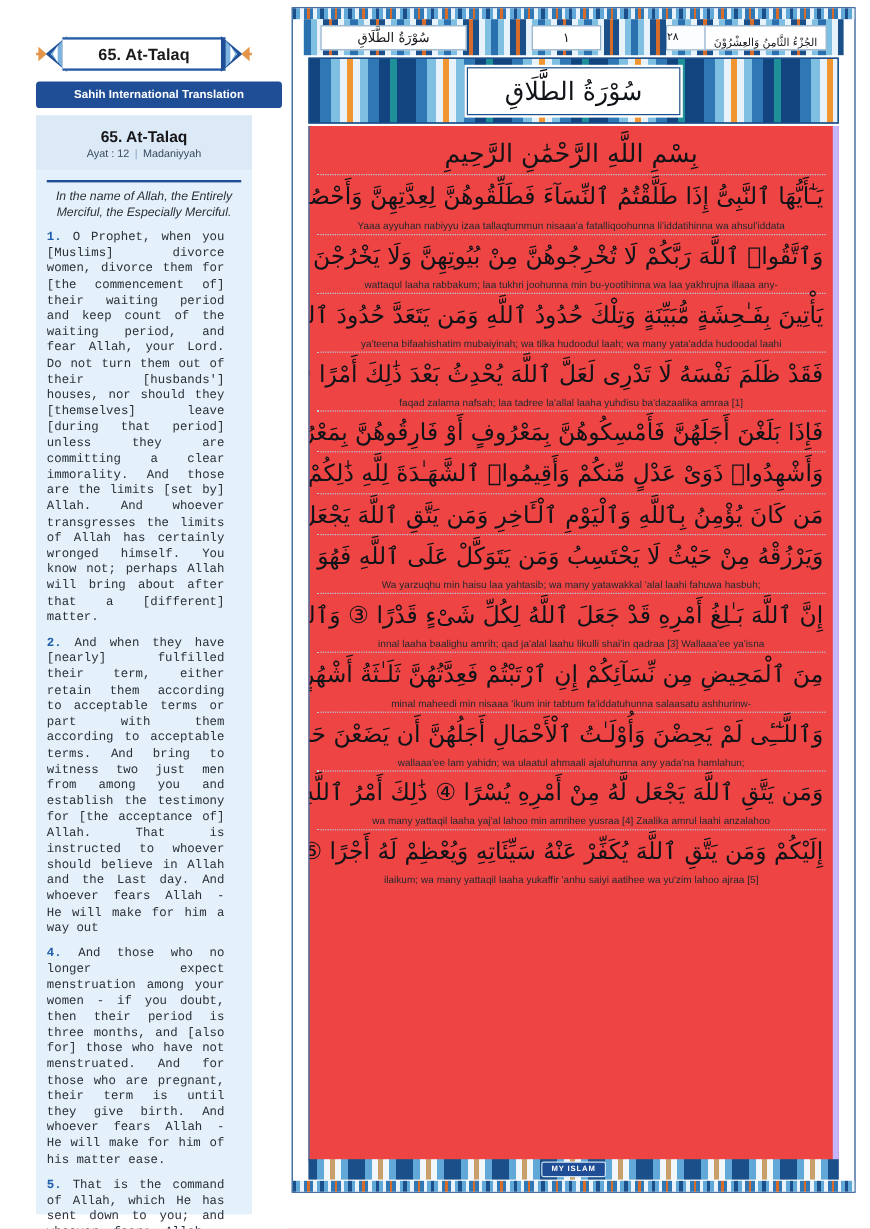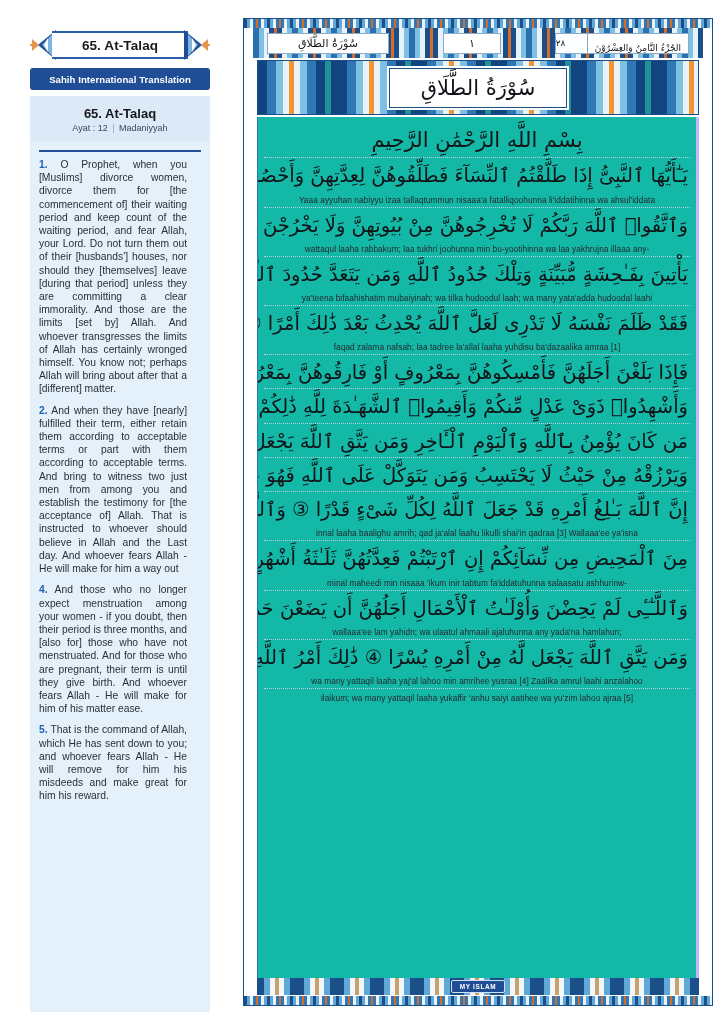--- a/index.html
+++ b/index.html
@@ -32,21 +32,21 @@
   #surah-plaque .plaque-title{
     font-size:13.5px; font-weight:bold; color:#1a1a1a; letter-spacing:.1px;
   }
   .orn-left, .orn-right{
     position:absolute; top:0; width:26px; height:34px;
   }
   .orn-left{ left:0; } .orn-right{ right:0; }
 
   
   #translation-bar{
-    position:absolute; left:30px; top:68px; width:180px; height:22px;
+    position:absolute; left:30px; top:68px; width:205px; height:22px;
     background:#1f4e96;
     border-radius:3px;
     display:flex; align-items:center; justify-content:center;
   }
   #translation-bar span{
     color:#ffffff; font-size:9.6px; font-weight:bold; letter-spacing:.05px;
   }
 
   
   #info-box{
@@ -67,27 +67,27 @@
   #text-body .rule{
     height:2px; background:#1f4e96; margin:0 0 6px 0;
   }
   .basmala-en{
     font-style:italic; font-size:10.2px; line-height:13px;
     color:#2a2f38; text-align:center; margin-bottom:8px;
   }
   .ayah-p{
     font-size:10.3px; line-height:13.2px; color:#2a2f38;
     text-align:justify; margin:0 14px 8px 0;
-    -webkit-hyphens:none; hyphens:none;
+    -webkit-hyphens:none; hyphens:none;font-family:Liberation Mono, monospace;
   }
   .ayah-p .num{ color:#1f5fae; font-weight:bold; }
 
   
   #right-panel{
-    position:absolute; left:243px; top:18px; width:470px; height:988px;
+    position:absolute; left:243px; top:6px; width:470px; height:988px;
     background:#ffffff;
     border:1px solid #1b4f8a;
   }
   
   .frame-strip{
     position:absolute;
     background:
       repeating-linear-gradient(90deg,
         #1b4f8a 0 3px, #5fa8d8 3px 6px, #e8f2fa 6px 9px,
         #2f78b5 9px 12px, #d76b2a 12px 14px, #2f78b5 14px 17px,
@@ -163,22 +163,22 @@
     box-shadow:0 0 0 2px #ffffff;
   }
   #surah-banner .banner-plate span{
     font-family:"DejaVu Sans", sans-serif; font-size:21px;
     color:#101317; direction:rtl; white-space:nowrap;
   }
 
   
   #quran-body{
     position:absolute; left:13px; right:13px; top:98px; bottom:26px;
-    background:#14b8a6;
-    border-left:1px solid #2f78b5; border-right:3px solid #c4b5fd;
+    background:#ef4444;
+    border-left:1px solid #2f78b5; border-right:5px solid #c4b5fd;
     padding:4px 6px 0 6px;
     overflow:hidden;
   }
   .bismillah-row{
     padding:5px 0 3px 0;
     border-bottom:1px dotted #b9cee3;
     text-align:center;
   }
   .bismillah-ar{
     font-family:"DejaVu Sans", sans-serif;
@@ -252,20 +252,21 @@
     <div class="info-title">65. At-Talaq</div>
     <div class="info-meta">
       <span>Ayat : 12</span>
       <span class="sep">|</span>
       <span>Madaniyyah</span>
     </div>
   </div>
 
   <div id="text-body">
     <div class="rule"></div>
+    <div class="basmala-en">In the name of Allah, the Entirely Merciful, the Especially Merciful.</div>
 
     <p class="ayah-p">
       <span class="num">1.</span>
       <span>O Prophet, when you [Muslims] divorce women, divorce them for [the commencement of] their waiting period and keep count of the waiting period, and fear Allah, your Lord. Do not turn them out of their [husbands'] houses, nor should they [themselves] leave [during that period] unless they are committing a clear immorality. And those are the limits [set by] Allah. And whoever transgresses the limits of Allah has certainly wronged himself. You know not; perhaps Allah will bring about after that a [different] matter.</span>
     </p>
     <p class="ayah-p">
       <span class="num">2.</span>
       <span>And when they have [nearly] fulfilled their term, either retain them according to acceptable terms or part with them according to acceptable terms. And bring to witness two just men from among you and establish the testimony for [the acceptance of] Allah. That is instructed to whoever should believe in Allah and the Last day. And whoever fears Allah - He will make for him a way out</span>
     </p>
     <p class="ayah-p">
@@ -335,38 +336,40 @@
       <div class="ayah-ar">فَإِذَا بَلَغْنَ أَجَلَهُنَّ فَأَمْسِكُوهُنَّ بِمَعْرُوفٍ أَوْ فَارِقُوهُنَّ بِمَعْرُوفٍ</div>
     </div>
     <div class="ayah-row">
       <div class="ayah-ar">وَأَشْهِدُوا۟ ذَوَىْ عَدْلٍ مِّنكُمْ وَأَقِيمُوا۟ ٱلشَّهَـٰدَةَ لِلَّهِ ذَٰلِكُمْ يُوعَظُ بِهِ</div>
     </div>
     <div class="ayah-row">
       <div class="ayah-ar">مَن كَانَ يُؤْمِنُ بِٱللَّهِ وَٱلْيَوْمِ ٱلْـَٔاخِرِ وَمَن يَتَّقِ ٱللَّهَ يَجْعَل لَّهُ مَخْرَجًا ②</div>
     </div>
     <div class="ayah-row">
       <div class="ayah-ar">وَيَرْزُقْهُ مِنْ حَيْثُ لَا يَحْتَسِبُ وَمَن يَتَوَكَّلْ عَلَى ٱللَّهِ فَهُوَ حَسْبُهُ</div>
+      <div class="translit">Wa yarzuqhu min haisu laa yahtasib; wa many yatawakkal 'alal laahi fahuwa hasbuh;</div>
     </div>
     <div class="ayah-row">
       <div class="ayah-ar">إِنَّ ٱللَّهَ بَـٰلِغُ أَمْرِهِ قَدْ جَعَلَ ٱللَّهُ لِكُلِّ شَىْءٍ قَدْرًا ③ وَٱللَّـٰٓـِٔى يَئِسْنَ</div>
       <div class="translit">innal laaha baalighu amrih; qad ja'alal laahu likulli shai'in qadraa  [3]   Wallaaa'ee ya'isna</div>
     </div>
     <div class="ayah-row">
       <div class="ayah-ar">مِنَ ٱلْمَحِيضِ مِن نِّسَآئِكُمْ إِنِ ٱرْتَبْتُمْ فَعِدَّتُهُنَّ ثَلَـٰثَةُ أَشْهُرٍ</div>
       <div class="translit">minal maheedi min nisaaa 'ikum inir tabtum fa'iddatuhunna salaasatu ashhurinw-</div>
     </div>
     <div class="ayah-row">
       <div class="ayah-ar">وَٱللَّـٰٓـِٔى لَمْ يَحِضْنَ وَأُوْلَـٰتُ ٱلْأَحْمَالِ أَجَلُهُنَّ أَن يَضَعْنَ حَمْلَهُنَّ</div>
       <div class="translit">wallaaa'ee lam yahidn; wa ulaatul ahmaali ajaluhunna any yada'na hamlahun;</div>
     </div>
     <div class="ayah-row">
       <div class="ayah-ar">وَمَن يَتَّقِ ٱللَّهَ يَجْعَل لَّهُ مِنْ أَمْرِهِ يُسْرًا ④ ذَٰلِكَ أَمْرُ ٱللَّهِ أَنزَلَهُ</div>
       <div class="translit">wa many yattaqil laaha yaj'al lahoo min amrihee yusraa  [4]   Zaalika amrul laahi anzalahoo</div>
     </div>
     <div class="ayah-row">
+      <div class="ayah-ar">إِلَيْكُمْ وَمَن يَتَّقِ ٱللَّهَ يُكَفِّرْ عَنْهُ سَيِّئَاتِهِ وَيُعْظِمْ لَهُ أَجْرًا ⑤</div>
       <div class="translit">ilaikum; wa many yattaqil laaha yukaffir 'anhu saiyi aatihee wa yu'zim lahoo ajraa  [5]</div>
     </div>
   </div>
 
   <div id="bottom-band">
     <span id="brand-badge">MY ISLAM</span>
   </div>
 </div>
 
 </body></html>

